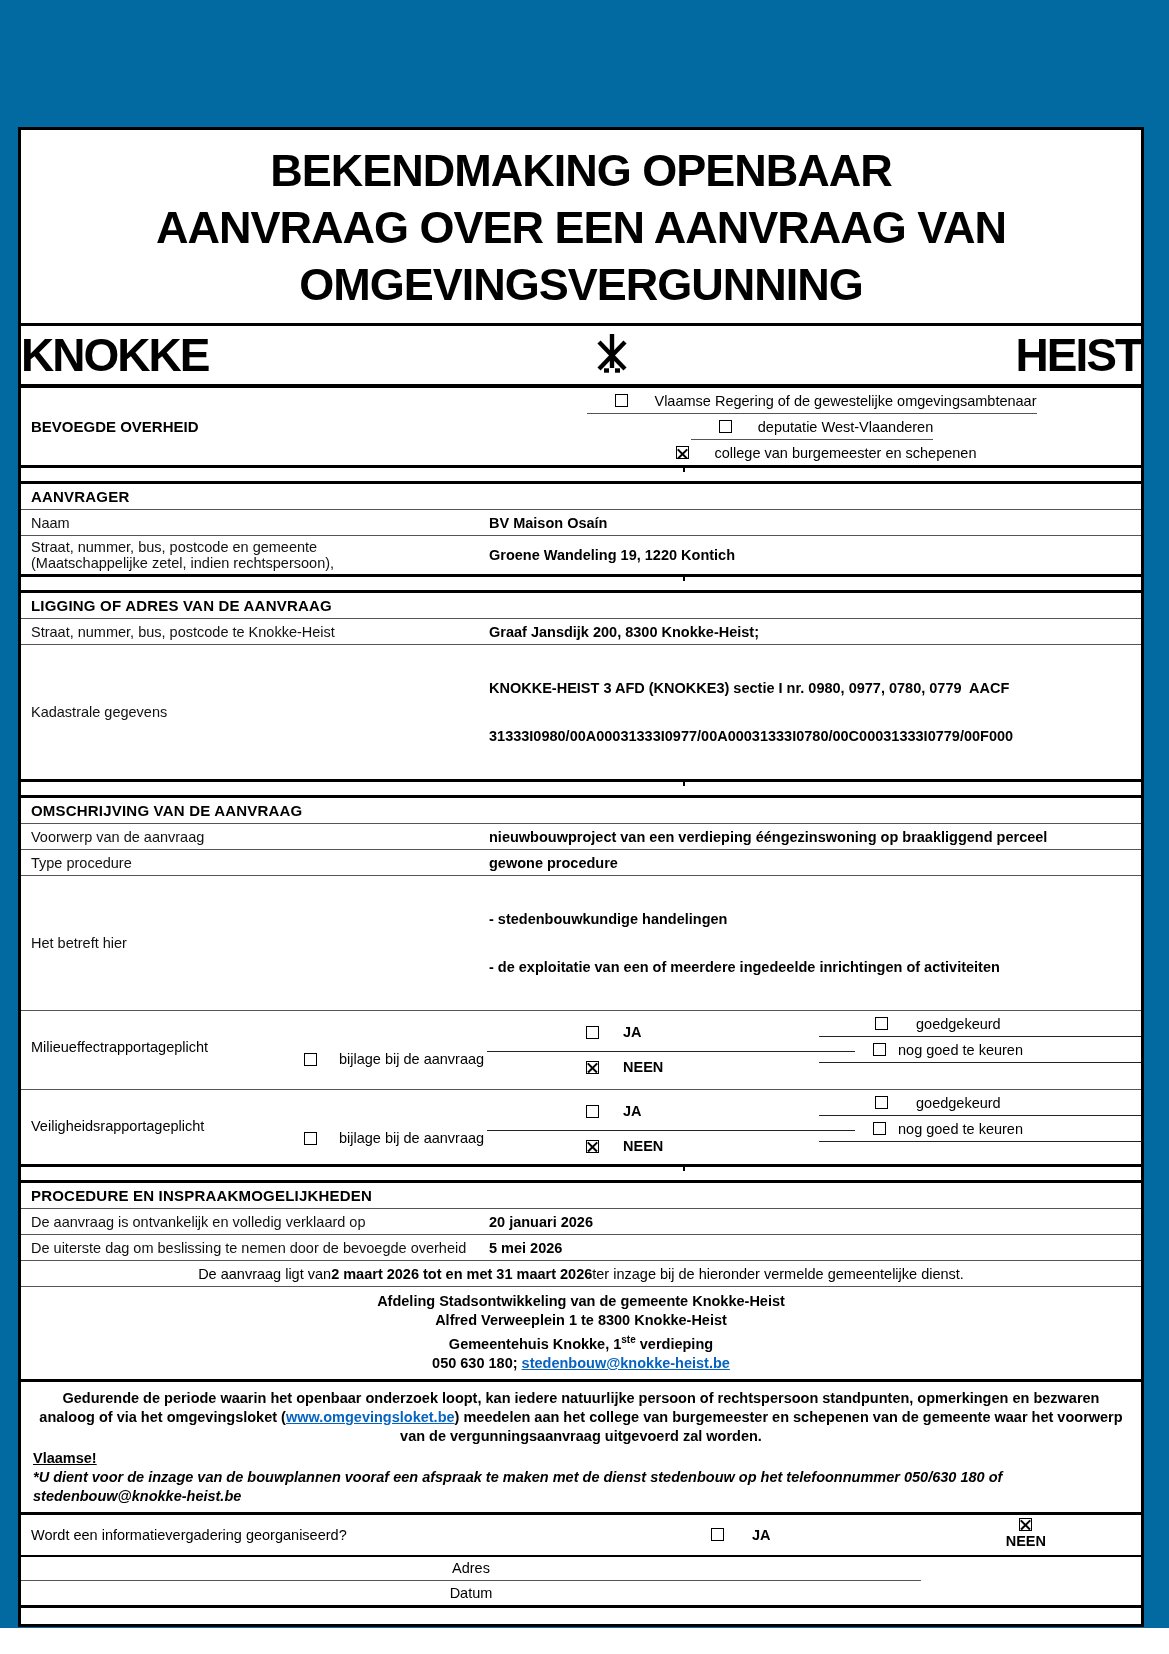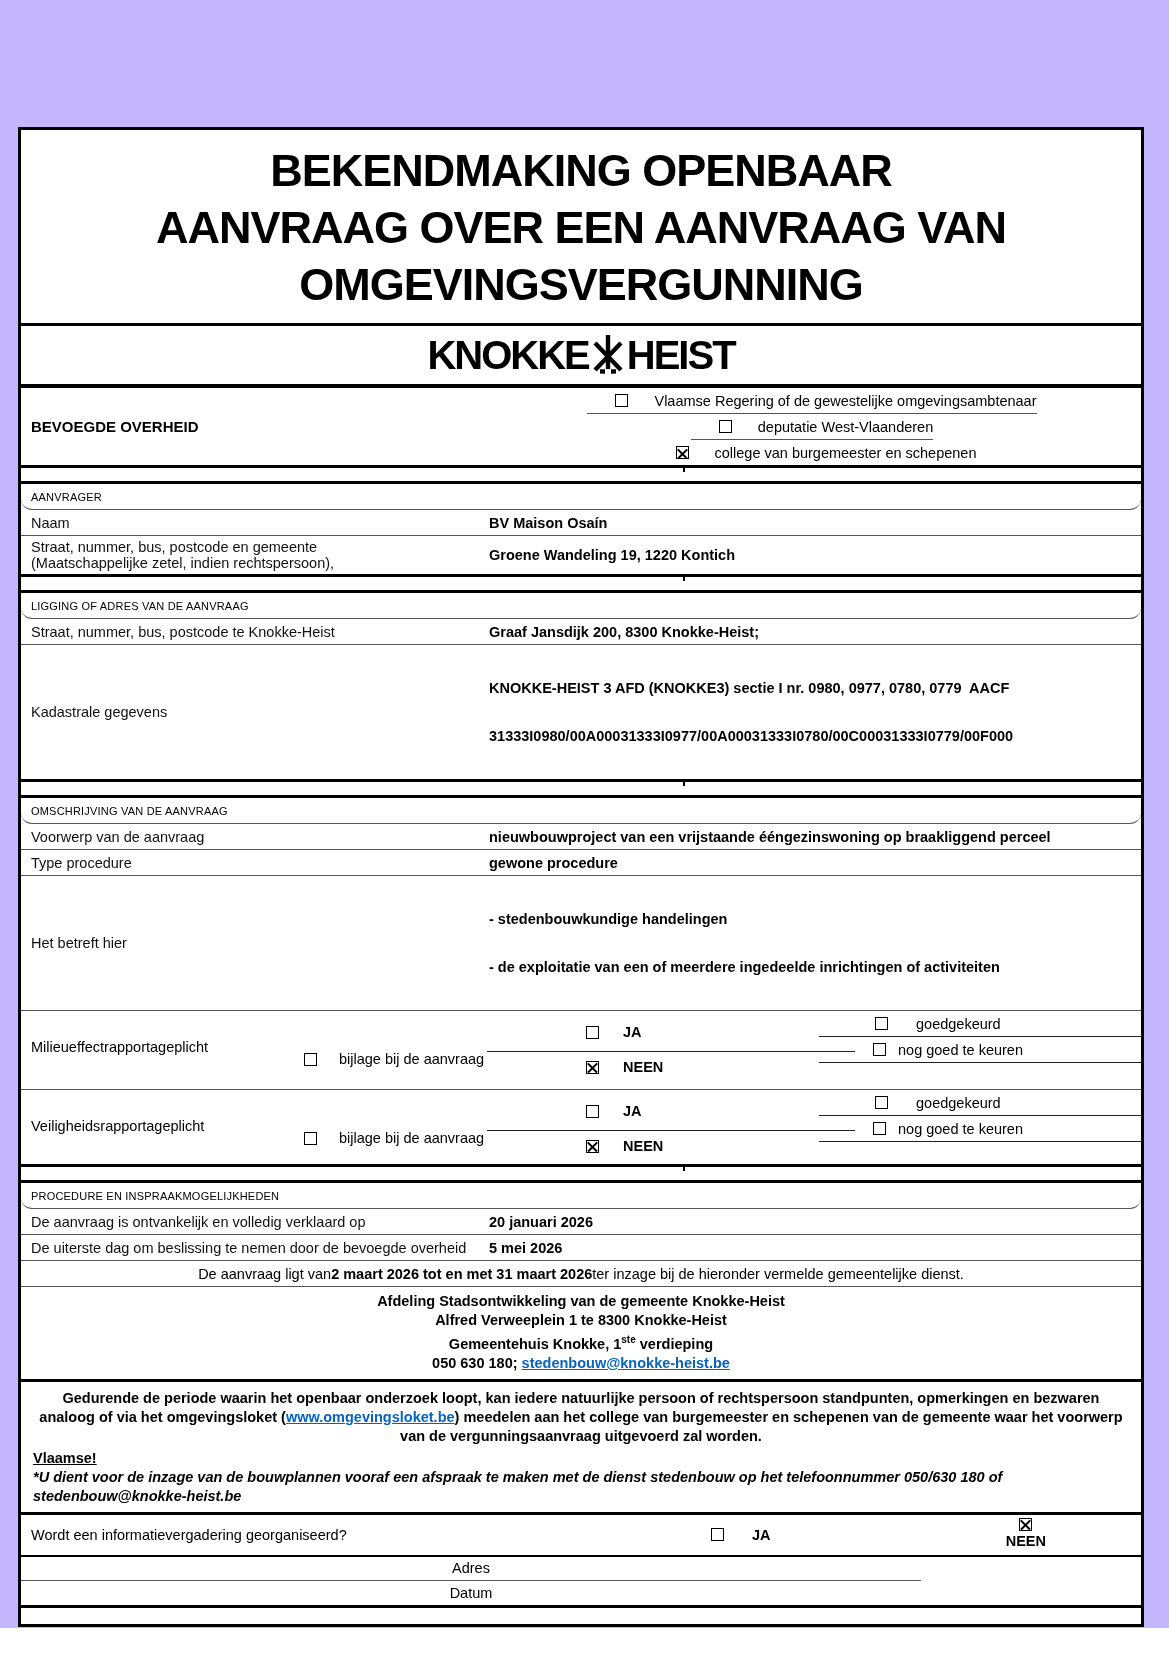--- a/index.html
+++ b/index.html
@@ -1,32 +1,32 @@
 <!DOCTYPE html>
 <html><head>
 <meta charset="utf-8">
 <style>
   html,body{margin:0;padding:0;background:#fff;}
-  .page{position:relative;width:1169px;height:1628px;background:#c4b5fd;
+  .page{position:relative;width:1169px;height:1628px;background:#0369a1;
         font-family:"Liberation Sans", sans-serif;color:#000;overflow:hidden;}
   .doc{position:absolute;left:18px;top:127px;width:1126px;height:1500px;
        border:3px solid #000;display:flex;flex-direction:column;box-sizing:border-box;background:#fff;}
 
   
   .title-block{border-bottom:3px solid #000;text-align:center;padding:12px 4px 10px;}
   .title-line{font-size:45px;font-weight:900;line-height:57px;letter-spacing:-1px;
               font-stretch:condensed;}
   .logo-row{height:58px;border-bottom:4px solid #000;display:flex;align-items:center;
-            justify-content:center;font-size:40px;font-weight:900;letter-spacing:-2px;}
+            justify-content:space-between;font-size:46px;font-weight:900;letter-spacing:-2px;}
   .logo-icon{margin:4px 2px 0;}
 
   
   .sec{border-bottom:3px solid #000;}
-  .sec-h{height:25px;display:flex;align-items:center;padding-left:10px;font-weight:400;
-         font-size:11px;border-bottom:1px solid #555;letter-spacing:.2px;border-radius:11px;}
+  .sec-h{height:25px;display:flex;align-items:center;padding-left:10px;font-weight:700;
+         font-size:15px;border-bottom:1px solid #555;letter-spacing:.2px;}
   .row{display:flex;border-bottom:1px solid #555;min-height:25px;align-items:center;}
   .row:last-child{border-bottom:none;}
   .lbl{width:462px;flex:none;padding:3px 6px 3px 10px;font-size:14.5px;color:#111;box-sizing:border-box;}
   .val{flex:1;font-weight:700;font-size:14.5px;padding:3px 8px 3px 6px;white-space:pre-wrap;}
   .gap{height:13px;border-bottom:3px solid #000;position:relative;}
   .gap::after{content:"";position:absolute;left:662px;top:0;width:2px;height:4px;background:#000;}
 
   
   .cb{display:inline-block;width:11px;height:11px;border:1.6px solid #000;position:relative;
       flex:none;background:#fff;box-sizing:content-box;}
@@ -159,21 +159,21 @@
         </div>
       </div>
     </div>
 
     <div class="gap"></div>
 
     <div class="sec">
       <div class="sec-h">OMSCHRIJVING VAN DE AANVRAAG</div>
       <div class="row">
         <div class="lbl">Voorwerp van de aanvraag</div>
-        <div class="val">nieuwbouwproject van een vrijstaande ééngezinswoning op braakliggend perceel</div>
+        <div class="val">nieuwbouwproject van een verdieping ééngezinswoning op braakliggend perceel</div>
       </div>
       <div class="row">
         <div class="lbl">Type procedure</div>
         <div class="val">gewone procedure</div>
       </div>
       <div class="row" style="min-height:50px;">
         <div class="lbl">Het betreft hier</div>
         <div class="val">
           <div>- stedenbouwkundige handelingen</div>
           <div>- de exploitatie van een of meerdere ingedeelde inrichtingen of activiteiten</div>

